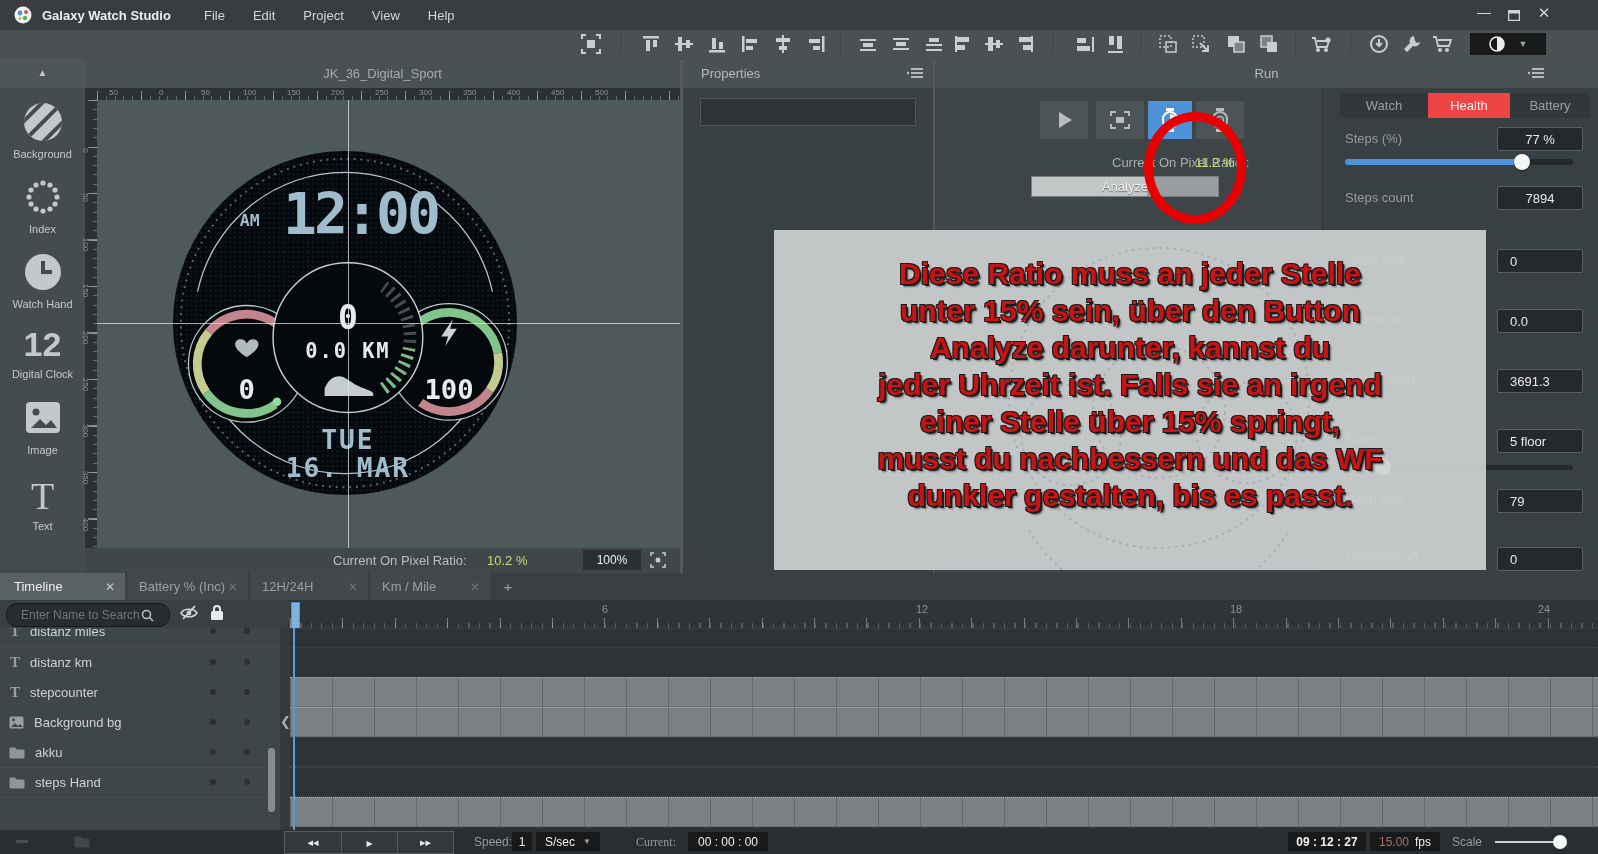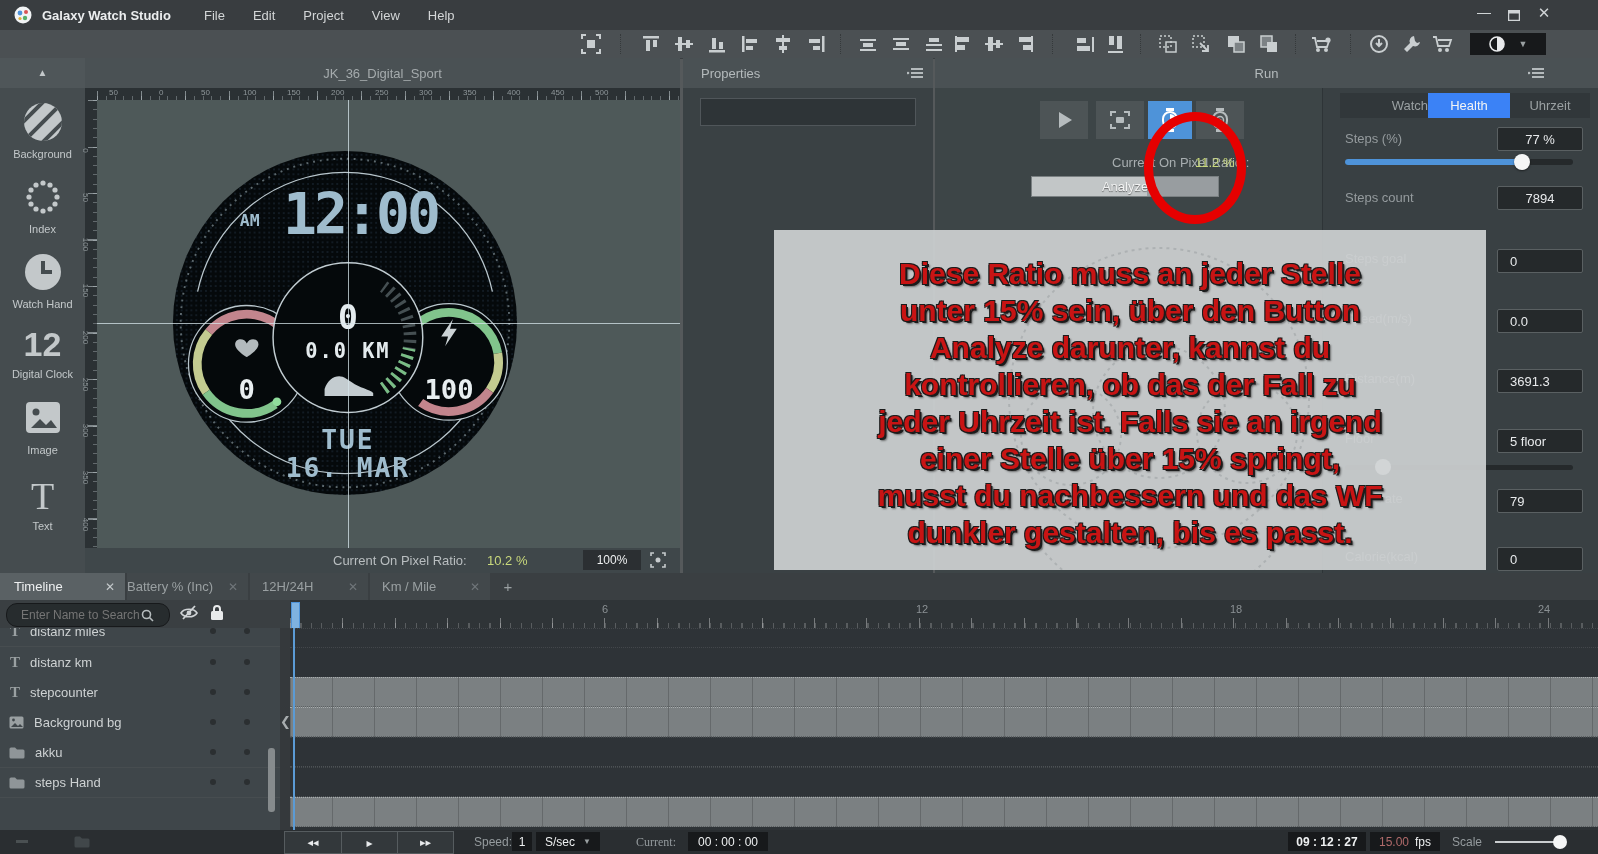--- a/index.html
+++ b/index.html
@@ -454,28 +454,28 @@
       </svg>
   </div>
 
   <span class="abs" style="left:1112px;top:155px;color:#a8aeb0;font-size:13px;">Current On Pixel Ratio :</span>
   <span class="abs" style="left:1195px;top:155px;color:#c9d97c;font-size:13px;">11.2 %</span>
   <div class="abs" style="left:1031px;top:176px;width:186px;height:19px;border:1px solid #7a8082;background:linear-gradient(90deg,#c2c6c7 0 62%,#989da0 62%);display:flex;align-items:center;justify-content:center;">
     <span style="color:#f2f3f3;text-shadow:0 1px 1px rgba(0,0,0,.5);font-size:13px;">Analyze</span>
   </div>
 
   <div class="abs" style="left:1322px;top:88px;width:276px;height:485px;background:#394043;border-left:1px solid #2e3437;"></div>
-  <div class="abs tab-inactive" style="left:1340px;top:93px;width:88px;height:25px;display:flex;align-items:center;justify-content:flex-end;background:#31373a;">
+  <div class="abs tab-inactive" style="left:1340px;top:93px;width:88px;height:25px;display:flex;align-items:center;justify-content:center;background:#31373a;">
     <span>Watch</span>
   </div>
-  <div class="abs" style="left:1428px;top:93px;width:82px;height:25px;display:flex;align-items:center;justify-content:center;background:#3b82f6;color:#f2f4f5;">
+  <div class="abs" style="left:1428px;top:93px;width:82px;height:25px;display:flex;align-items:center;justify-content:center;background:#ef4444;color:#f2f4f5;">
     <span>Health</span>
   </div>
   <div class="abs tab-inactive" style="left:1510px;top:93px;width:80px;height:25px;display:flex;align-items:center;justify-content:center;background:#31373a;">
-    <span>Uhrzeit</span>
+    <span>Battery</span>
   </div>
 
   <span class="abs lbl" style="left:1345px;top:131px;">Steps (%)</span>
   <div class="abs vbox" style="left:1497px;top:127px;width:86px;height:24px;justify-content:center;padding-left:0;">
       <span>77 %</span>
     </div>
   <div class="abs" style="left:1345px;top:159px;width:228px;height:6px;border-radius:3px;background:#25292b;">
     <div style="width:77%;height:6px;border-radius:3px;background:#4e93d9;"></div>
     <div style="position:absolute;left:169px;top:-5px;width:16px;height:16px;border-radius:50%;background:#f5f6f6;box-shadow:0 1px 2px rgba(0,0,0,.5);"></div>
   </div>
@@ -518,21 +518,21 @@
     </div>
 
   <div class="abs" style="left:0;top:573px;width:1598px;height:257px;background:#35393c;"></div>
 
   <div class="abs" style="left:0;top:573px;width:1598px;height:27px;background:#3a3f42;">
     <div class="abs" style="left:0;top:0;width:125px;height:27px;background:#5a6164;color:#eef0f1;display:flex;align-items:center;">
       <span style="margin-left:14px;">Timeline</span>
       <span style="margin-left:auto;margin-right:10px;color:#c5cacc;font-size:12px;">✕</span>
     </div>
     <div class="abs tab-inactive" style="left:127px;top:0;width:121px;height:27px;display:flex;align-items:center;">
-      <span style="">Battery % (Inc)</span>
+      <span style="margin-left:12px;">Battery % (Inc)</span>
       <span style="margin-left:auto;margin-right:10px;color:#70767a;font-size:12px;">✕</span>
     </div>
     <div class="abs tab-inactive" style="left:250px;top:0;width:118px;height:27px;display:flex;align-items:center;">
       <span style="margin-left:12px;">12H/24H</span>
       <span style="margin-left:auto;margin-right:10px;color:#70767a;font-size:12px;">✕</span>
     </div>
     <div class="abs tab-inactive" style="left:370px;top:0;width:120px;height:27px;display:flex;align-items:center;">
       <span style="margin-left:12px;">Km / Mile</span>
       <span style="margin-left:auto;margin-right:10px;color:#70767a;font-size:12px;">✕</span>
     </div>
@@ -682,21 +682,20 @@
         <circle cx="385" cy="182" r="66"></circle>
         <circle cx="297" cy="205" r="50"></circle>
         <circle cx="473" cy="203" r="50"></circle>
         <path d="M255 300 A150 150 0 0 0 515 300"></path>
       </g>
     </svg>
     <div class="abs" style="left:0;top:25px;width:712px;">
       <div class="redline">Diese Ratio muss an jeder Stelle</div>
       <div class="redline">unter 15% sein, über den Button</div>
       <div class="redline">Analyze darunter, kannst du</div>
-      <div class="redline">kontrollieren, ob das der Fall zu</div>
       <div class="redline">jeder Uhrzeit ist. Falls sie an irgend</div>
       <div class="redline">einer Stelle über 15% springt,</div>
       <div class="redline">musst du nachbessern und das WF</div>
       <div class="redline">dunkler gestalten, bis es passt.</div>
     </div>
   </div>
 
   <div class="abs" style="left:1144px;top:112px;width:84px;height:94px;border:9px solid #e60000;border-radius:50%;z-index:50;"></div>
 
 </div>

